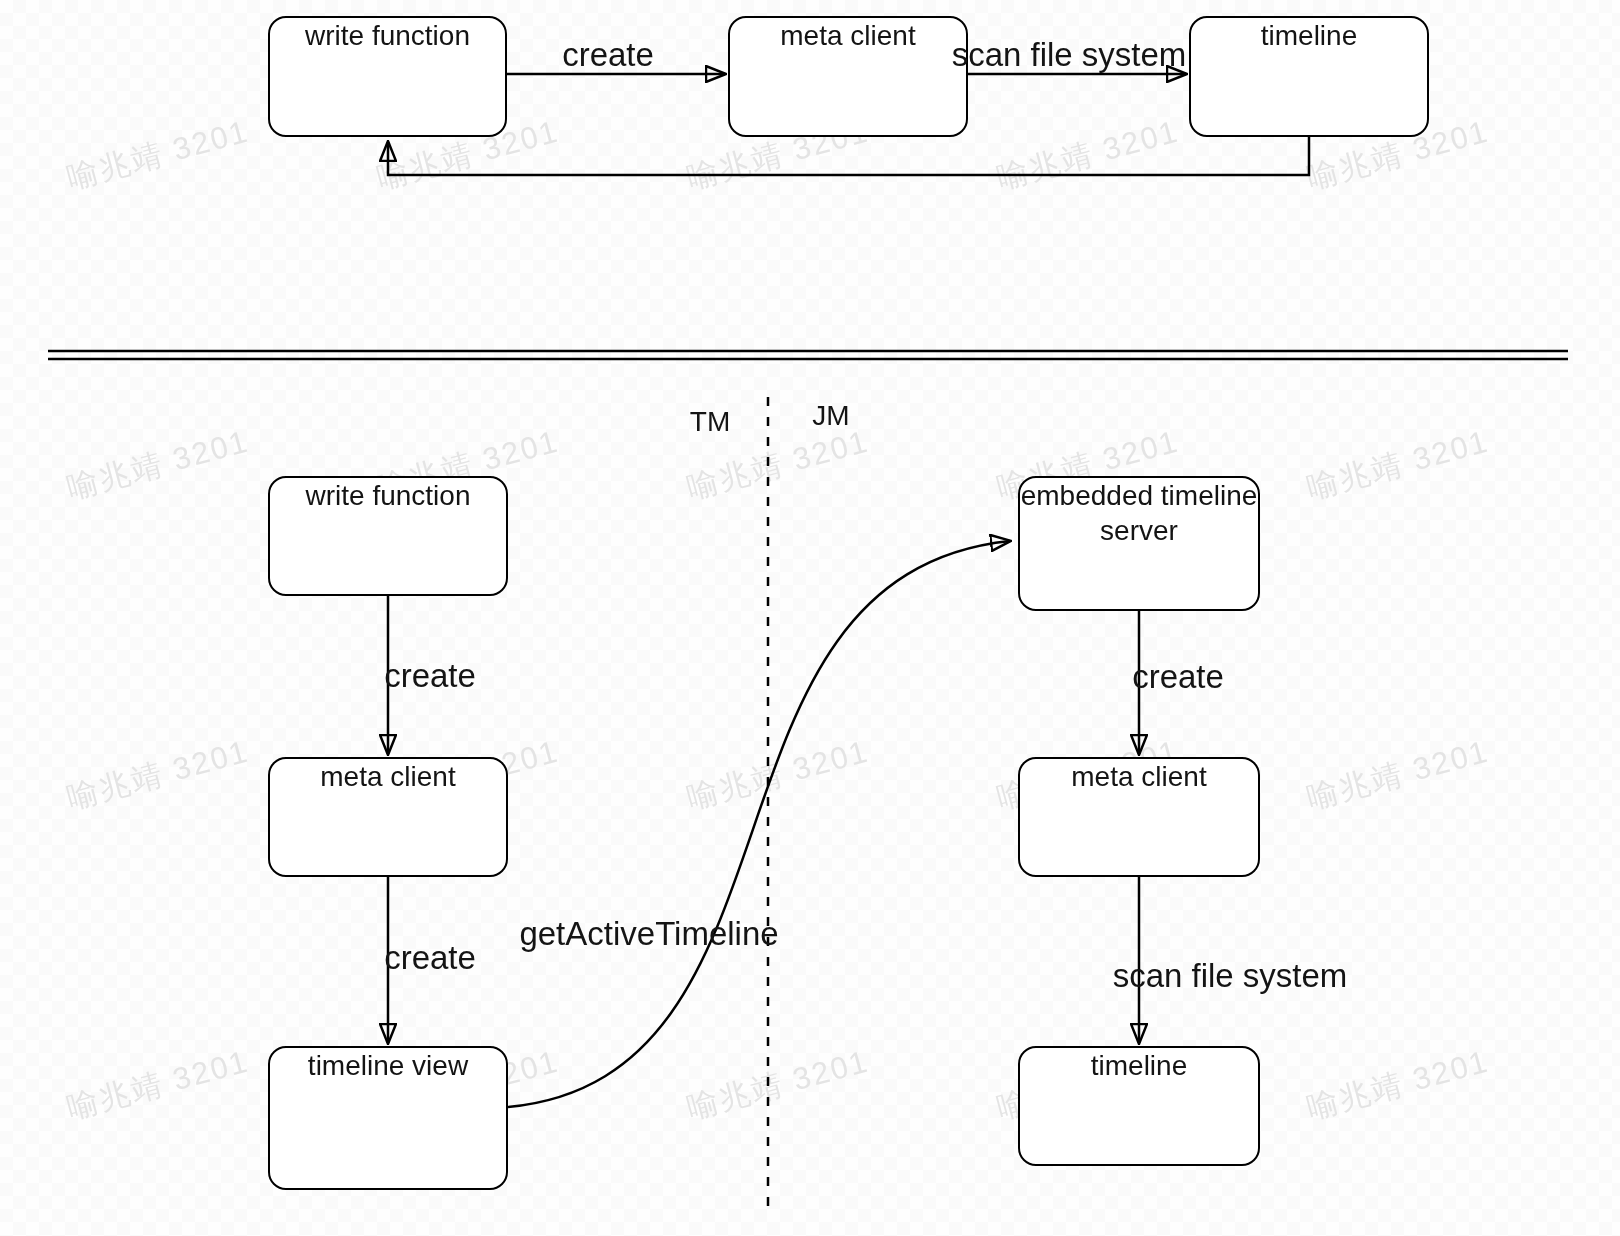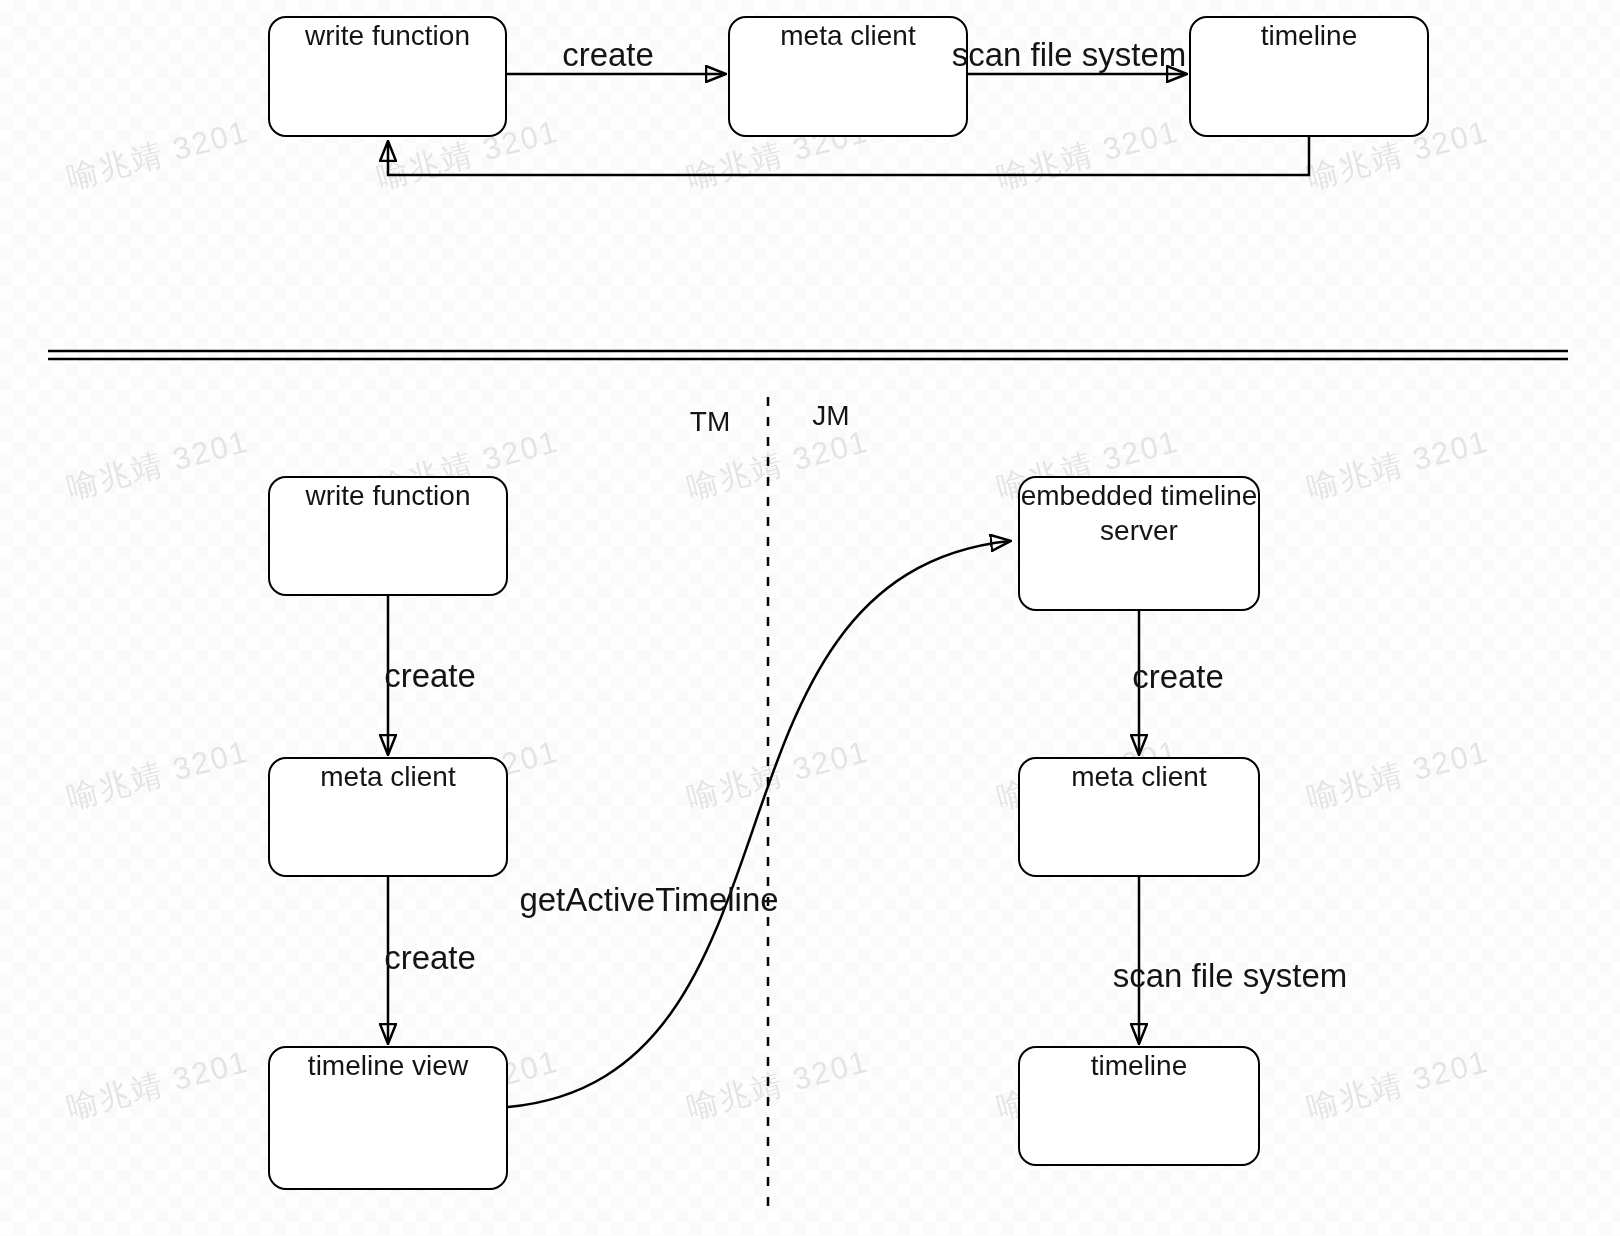--- a/index.html
+++ b/index.html
@@ -41,21 +41,21 @@
   }
   .lane-label{font-size:28px;margin-top:8px;}
   .l-create-top{left:608px;top:55px;}
   .l-scan-top{left:1069px;top:55px;}
   .l-tm{left:710px;top:414px;}
   .l-jm{left:831px;top:408px;}
   .l-create-tm1{left:430px;top:676px;}
   .l-create-tm2{left:430px;top:958px;}
   .l-create-jm{left:1178px;top:677px;}
   .l-scan-jm{left:1230px;top:976px;}
-  .l-get-active{left:649px;top:900px;}
+  .l-get-active{left:649px;top:934px;}
   .wm{
     position:absolute;transform:translate(-50%,-50%) rotate(-15deg);
     font-size:31px;letter-spacing:2px;white-space:nowrap;
     user-select:none;pointer-events:none;
   }
 </style>
 </head>
 <body>
 
 <div class="page">

